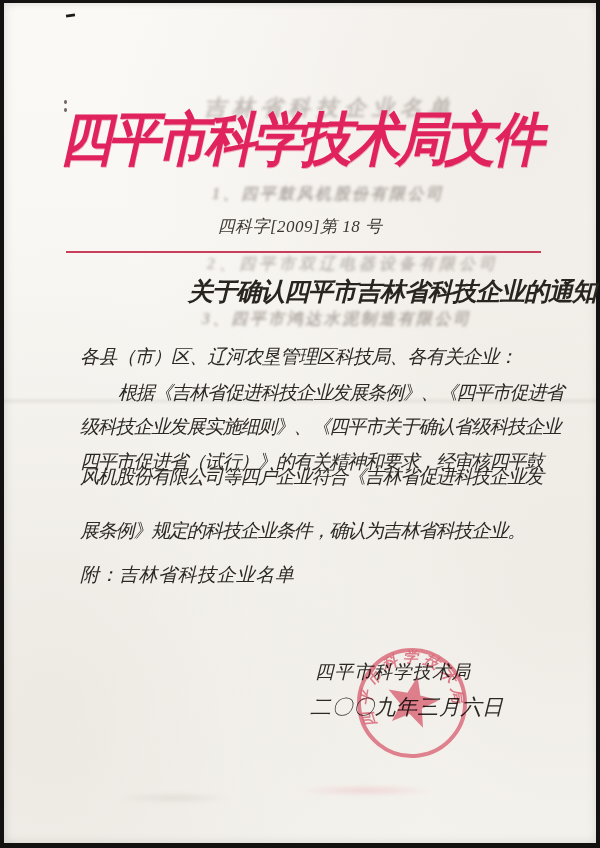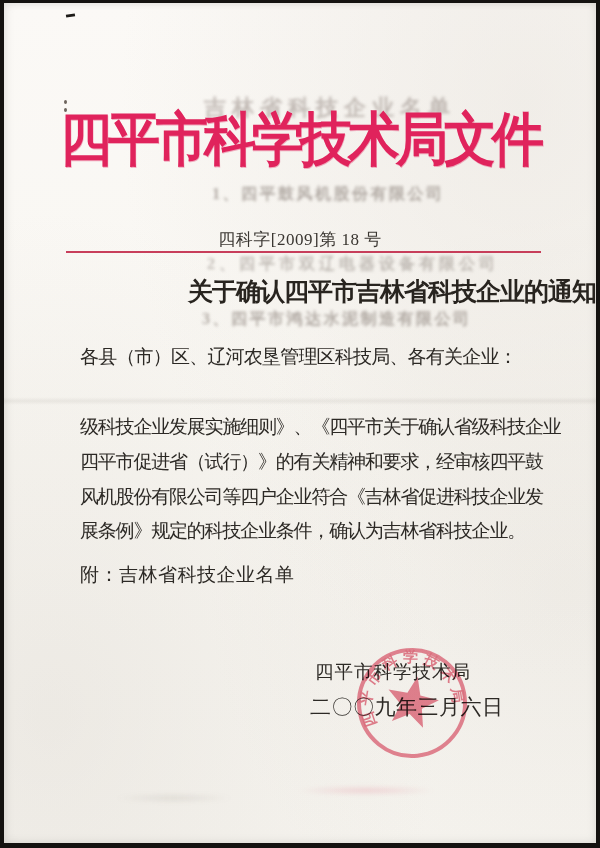--- a/index.html
+++ b/index.html
@@ -16,20 +16,21 @@
   }
   .paper {
     position: absolute;
     left: 4px; top: 3px; right: 4px; bottom: 5px;
     background:
       radial-gradient(ellipse at 88% 12%, rgba(222,216,208,0.35), transparent 55%),
       radial-gradient(ellipse at 8% 85%, rgba(210,204,196,0.28), transparent 50%),
       radial-gradient(ellipse at 95% 70%, rgba(214,208,200,0.25), transparent 45%),
       linear-gradient(180deg, #fbf9f6 0%, #f8f6f1 55%, #f6f4ef 100%);
     box-shadow: inset 4px 0 8px rgba(0,0,0,0.05), inset 0 3px 6px rgba(0,0,0,0.045), inset -3px -3px 8px rgba(0,0,0,0.04);
+    font-style: italic;
   }
   .abs { position: absolute; }
 
   
   .ghost {
     position: absolute;
     color: rgba(122,112,104,0.55);
     filter: blur(1.4px);
     white-space: nowrap;
     font-weight: bold;
@@ -47,21 +48,21 @@
     font-weight: bold;
     letter-spacing: -4px;
     color: var(--header_red, #e0235c);
     transform: scaleY(1.12);
     transform-origin: center top;
     white-space: nowrap;
     text-shadow: 0.6px 0.6px 0 rgba(224,35,92,0.35);
   }
   .doc-number {
     position: absolute;
-    top: 225px; left: 0; right: 0;
+    top: 212px; left: 0; right: 0;
     text-align: center;
     font-size: 17px;
     letter-spacing: 0.5px;
     color: #3a3631;
   }
   .red-rule {
     position: absolute;
     top: 248px; left: 62px;
     width: 475px; height: 2px;
     background: var(--rule_red, #c22a4a);
@@ -80,21 +81,21 @@
   .body-text {
     color: var(--ink, #2c2925);
     font-size: 19px;
     letter-spacing: -1.2px;
     white-space: nowrap;
   }
   .salutation { top: 341px; left: 76px; letter-spacing: -0.8px; }
   .bl-0 { top: 377px; left: 114px; }
   .bl-1 { top: 411px; left: 76px; text-align: right; }
   .bl-2 { top: 446px; left: 76px; }
-  .bl-3 { top: 481px; left: 76px; }
+  .bl-3 { top: 461px; left: 76px; }
   .bl-4 { top: 515px; left: 76px; }
   .attachment { top: 559px; left: 76px; letter-spacing: 0.5px; }
   .signature { top: 656px; left: 311px; font-size: 18.5px; letter-spacing: 1px; }
   .issue-date { top: 690px; left: 306px; font-size: 21px; letter-spacing: 0.5px; }
 
   .seal {
     position: absolute;
     left: 343px; top: 635px;
     width: 130px; height: 130px;
     mix-blend-mode: multiply;
@@ -167,20 +168,21 @@
 
   <div class="agency-header">四平市科学技术局文件</div>
 
   <div class="doc-number">四科字[2009]第 18 号</div>
 
   <div class="red-rule"></div>
 
   <div class="doc-title">关于确认四平市吉林省科技企业的通知</div>
 
   <div class="abs body-text salutation">各县（市）区、辽河农垦管理区科技局、各有关企业：</div>
+  <div class="abs body-text bl-0">根据《吉林省促进科技企业发展条例》、《四平市促进省</div>
   <div class="abs body-text bl-1">级科技企业发展实施细则》、《四平市关于确认省级科技企业</div>
   <div class="abs body-text bl-2">四平市促进省（试行）》的有关精神和要求，经审核四平鼓</div>
   <div class="abs body-text bl-3">风机股份有限公司等四户企业符合《吉林省促进科技企业发</div>
   <div class="abs body-text bl-4">展条例》规定的科技企业条件，确认为吉林省科技企业。</div>
 
   <div class="abs body-text attachment">附：吉林省科技企业名单</div>
 
   <div class="abs body-text signature">四平市科学技术局</div>
   <div class="abs body-text issue-date">二〇〇九年三月六日</div>
 

